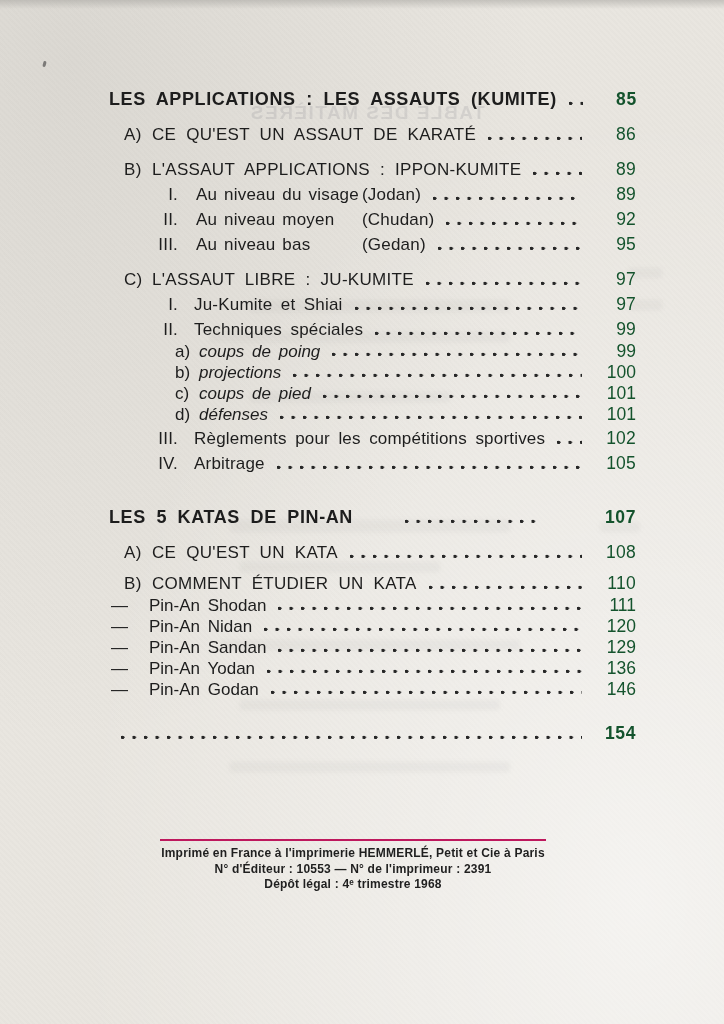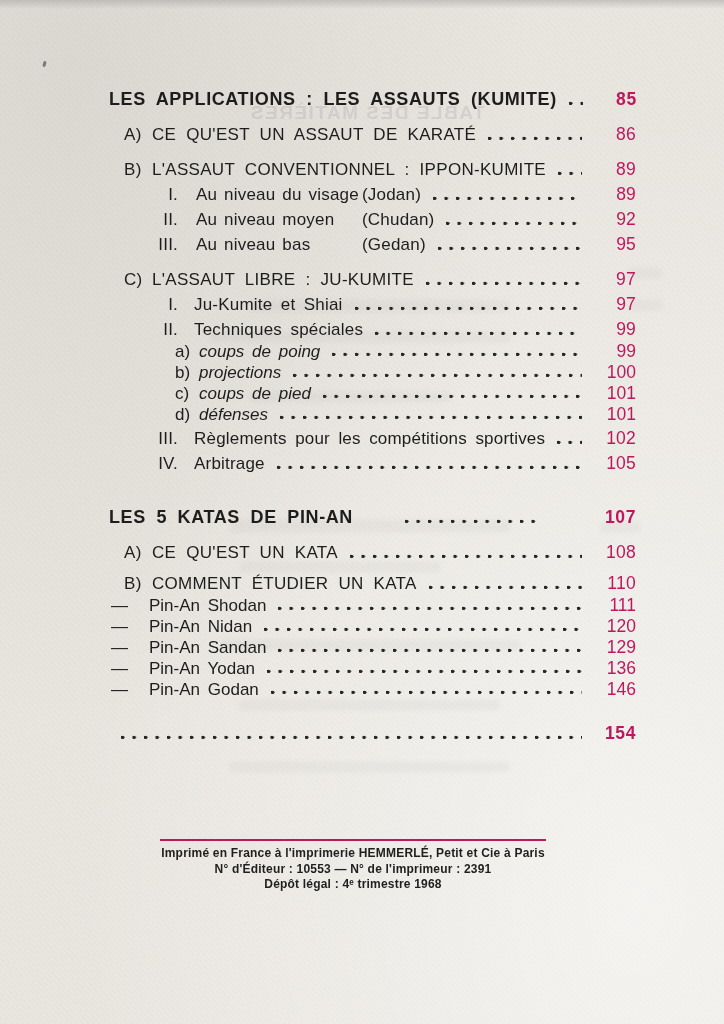--- a/index.html
+++ b/index.html
@@ -40,21 +40,21 @@
   .lv3 .lb{font-style:italic;}
   .dash{padding-left:95px;word-spacing:3px;line-height:21px;}
   .dash .mk{flex:0 0 38px;}
   .jcol .lb{flex:0 0 166px;word-spacing:2px;margin-left:18px;}
   .jcol .lb2{white-space:nowrap;}
   .m2{margin-top:2px;}.m8{margin-top:8px;}.m12{margin-top:12px;}
   .m22{margin-top:22px;}.m31{margin-top:31px;gap:40px;}
   .leader{flex:1 1 auto;align-self:flex-end;height:7px;margin:0 6px 4px 12px;min-width:14px;
     background-image:radial-gradient(circle at 1.7px 3.4px,#262626 1.55px,rgba(0,0,0,0) 2px);
     background-size:11.5px 7px;background-repeat:repeat-x;background-position:left bottom;}
-  .pg{flex:0 0 38px;margin-left:10px;text-align:right;font-size:17.5px;color:#be185d;}
+  .pg{flex:0 0 38px;margin-left:10px;text-align:right;font-size:17.5px;color:#14532d;}
 
   
   .imprint{position:absolute;top:839px;left:160px;width:386px;
     border-top:2px solid #be185d;padding-top:5px;
     display:flex;flex-direction:column;align-items:center;
     font-size:12px;font-weight:700;line-height:15.5px;letter-spacing:.2px;color:#1f1f1f;}
   .imprint div{white-space:nowrap;}
 </style>
 </head>
 <body>
@@ -85,21 +85,21 @@
 
   <div class="row lv1 m12">
     <span class="mk">A)</span>
     <span class="lb">CE QU'EST UN ASSAUT DE KARATÉ</span>
     <span class="leader"></span>
     <span class="pg">86</span>
   </div>
 
   <div class="row lv1 m12">
     <span class="mk">B)</span>
-    <span class="lb">L'ASSAUT CONVENTIONNEL : IPPON-KUMITE</span>
+    <span class="lb">L'ASSAUT APPLICATIONS : IPPON-KUMITE</span>
     <span class="leader"></span>
     <span class="pg">89</span>
   </div>
 
   <div class="row lv2 jcol m2">
     <span class="mk">I.</span>
     <span class="lb">Au niveau du visage</span>
     <span class="lb2">(Jodan)</span>
     <span class="leader"></span>
     <span class="pg">89</span>

